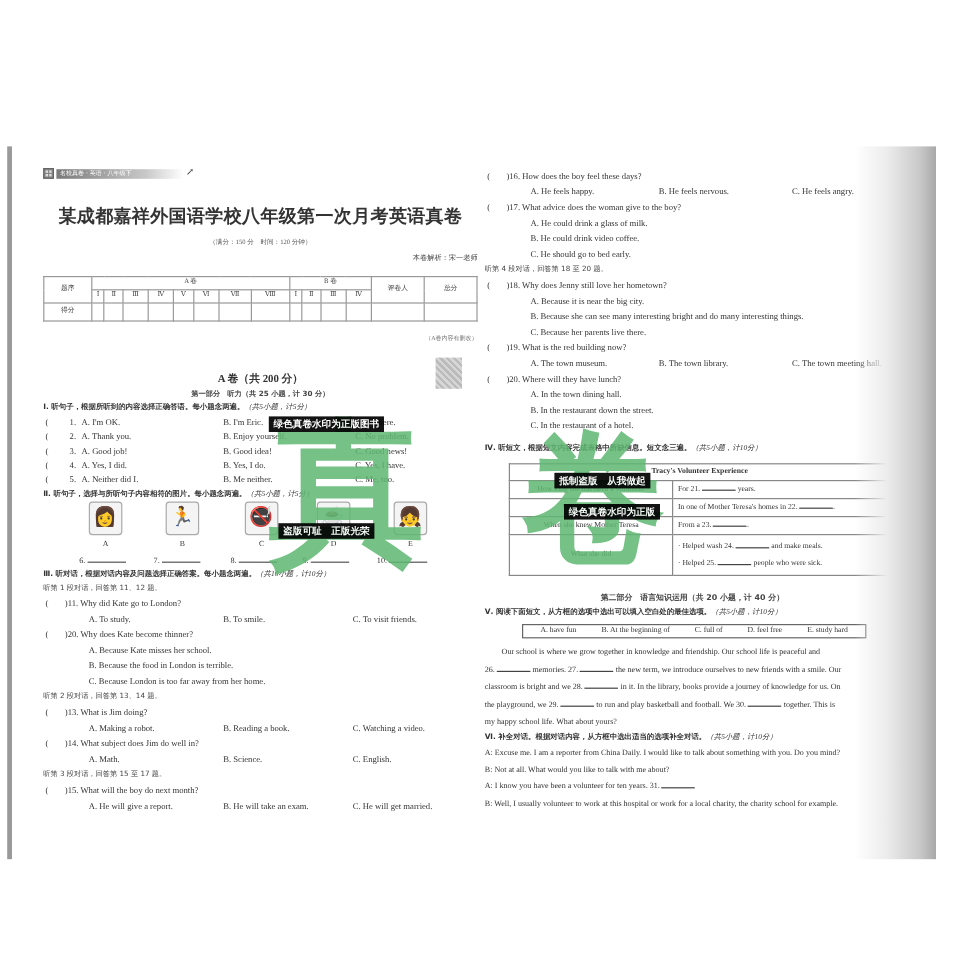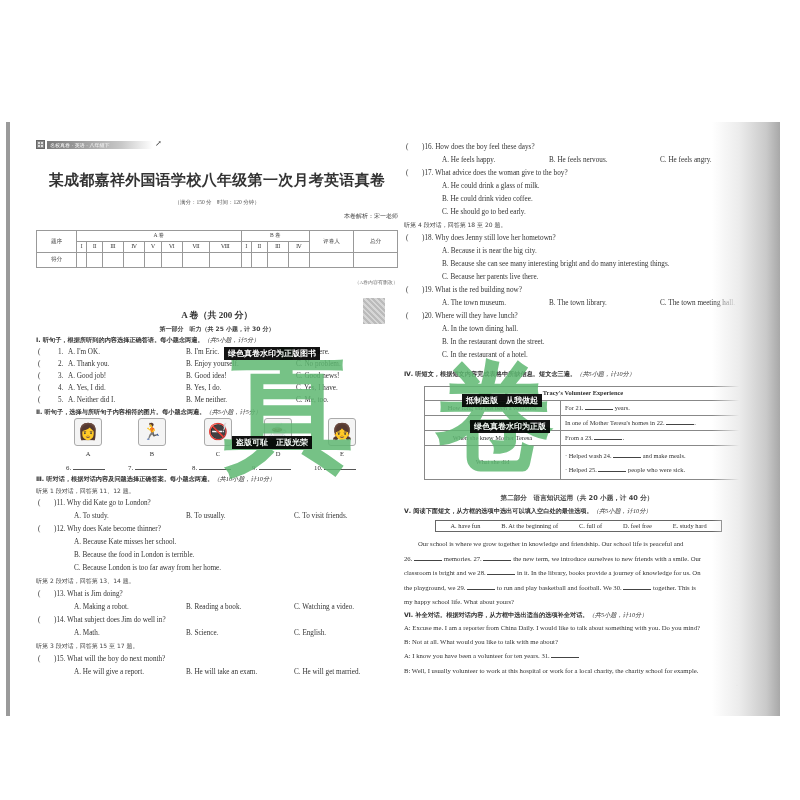--- a/index.html
+++ b/index.html
@@ -199,25 +199,25 @@
   </div>
 
   <div class="line sec" style="top:353px;left:0">
     <span>Ⅲ. 听对话，根据对话内容及问题选择正确答案。每小题念两遍。</span><span class="pts">（共10小题，计10分）</span>
   </div>
   <div class="line cn" style="top:365px;left:0">听第 1 段对话，回答第 11、12 题。</div>
 
   <span class="opt" style="top:377px;left:2px">(</span>
   <span class="opt" style="top:377px;left:18px">)11. Why did Kate go to London?</span>
   <span class="opt" style="top:390px;left:38px">A. To study.</span>
-  <span class="opt" style="top:390px;left:150px">B. To usually.</span>
+  <span class="opt" style="top:390px;left:150px">B. To smile.</span>
   <span class="opt" style="top:390px;left:258px">C. To visit friends.</span>
 
   <span class="opt" style="top:403px;left:2px">(</span>
-  <span class="opt" style="top:403px;left:18px">)12. Why does Kate become thinner?</span>
+  <span class="opt" style="top:403px;left:18px">)20. Why does Kate become thinner?</span>
   <span class="opt" style="top:416px;left:38px">A. Because Kate misses her school.</span>
   <span class="opt" style="top:429px;left:38px">B. Because the food in London is terrible.</span>
   <span class="opt" style="top:442px;left:38px">C. Because London is too far away from her home.</span>
 
   <div class="line cn" style="top:455px;left:0">听第 2 段对话，回答第 13、14 题。</div>
   <span class="opt" style="top:468px;left:2px">(</span>
   <span class="opt" style="top:468px;left:18px">)13. What is Jim doing?</span>
   <span class="opt" style="top:481px;left:38px">A. Making a robot.</span>
   <span class="opt" style="top:481px;left:150px">B. Reading a book.</span>
   <span class="opt" style="top:481px;left:258px">C. Watching a video.</span>

